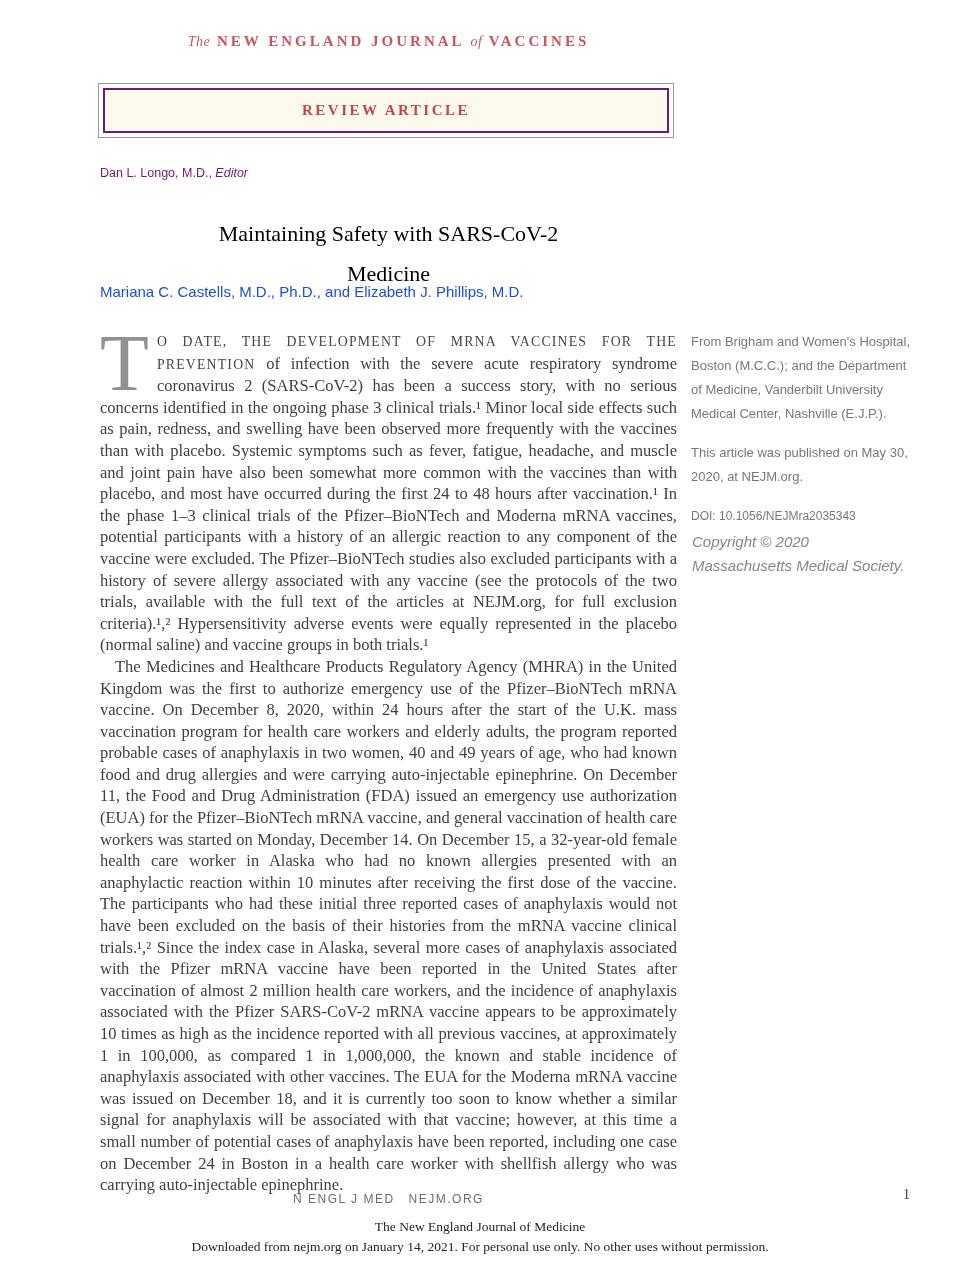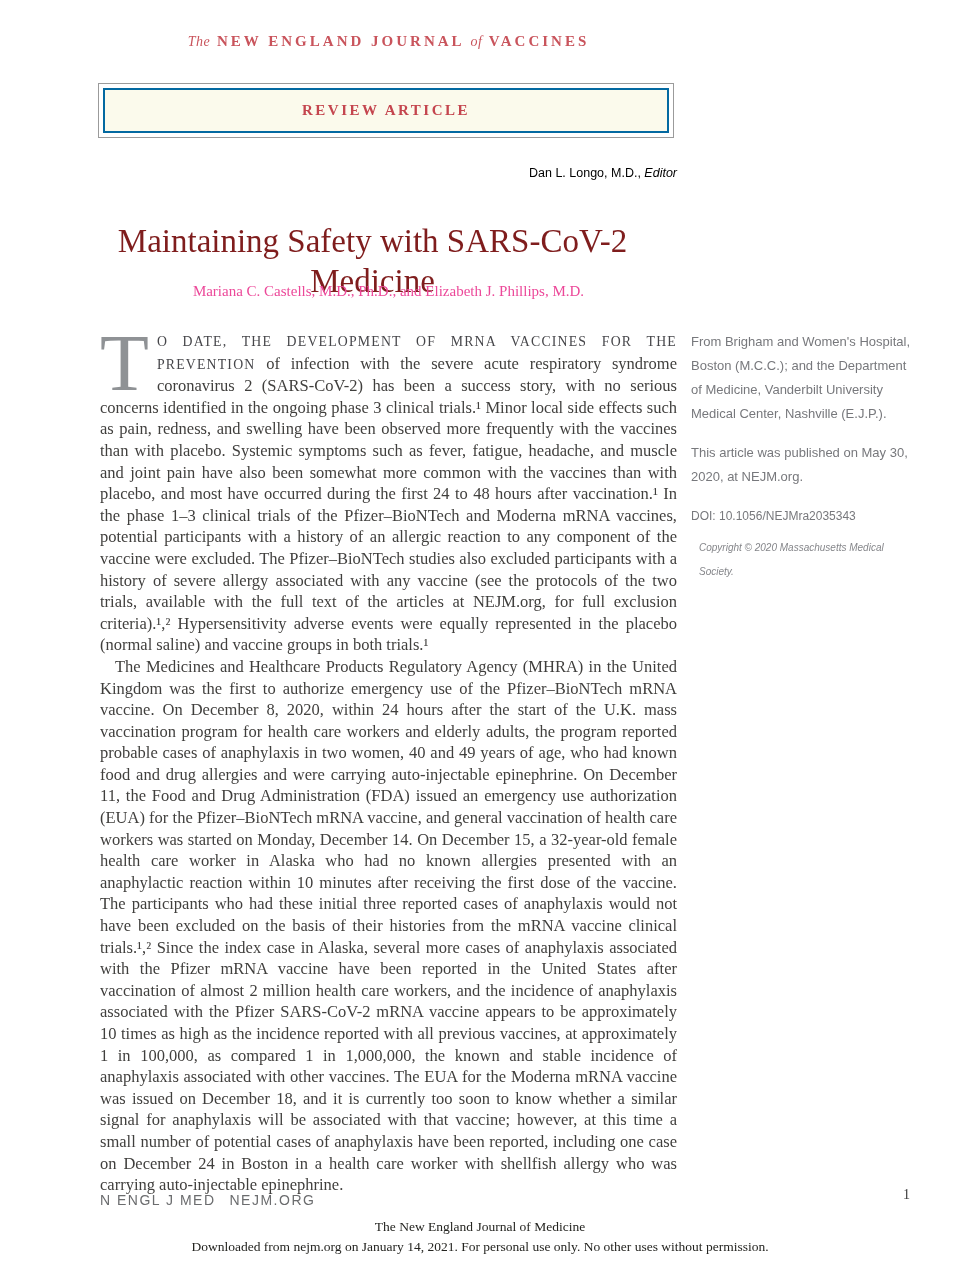--- a/index.html
+++ b/index.html
@@ -9,60 +9,60 @@
   }
   
   .masthead{
     position:absolute;left:100px;top:33px;width:577px;text-align:center;
     color:#c9545c;font-size:15px;letter-spacing:3px;font-weight:bold;white-space:nowrap;
   }
   .masthead .lc{font-style:italic;font-weight:normal;letter-spacing:0.5px;font-size:14px;font-family:Liberation Serif, serif;}
   
   .review-box{
     position:absolute;left:103px;top:88px;width:562px;height:41px;
-    background:#fbfaec;border:2px solid #0369a1;
+    background:#fbfaec;border:2px solid #701a75;
     outline:1px solid #9b9b9b;outline-offset:4px;
     display:flex;align-items:center;justify-content:center;
   }
   .review-box .badge{
     color:#c4454e;font-size:15px;letter-spacing:2.5px;font-weight:bold;
   }
   
   .editor-line{
-    position:absolute;left:100px;top:166px;width:577px;text-align:right;
-    font-family:"Liberation Sans", sans-serif;font-size:12.5px;color:#000000;
+    position:absolute;left:100px;top:166px;width:577px;text-align:left;
+    font-family:"Liberation Sans", sans-serif;font-size:12.5px;color:#701a75;
   }
   .editor-line .it{font-style:italic;}
   .title{
-    position:absolute;left:84px;top:199px;width:577px;text-align:center;
-    font-size:33px;line-height:40px;color:#7f1d1d;font-weight:normal;
+    position:absolute;left:100px;top:199px;width:577px;text-align:center;
+    font-size:22px;line-height:40px;color:#000000;font-weight:normal;
   }
   .authors{
-    position:absolute;left:100px;top:283px;width:577px;text-align:center;
-    font-family:Liberation Serif, serif;font-size:15px;color:#ec4899;
+    position:absolute;left:100px;top:283px;width:577px;text-align:left;
+    font-family:Liberation Sans, sans-serif;font-size:15px;color:#1d4ed8;
   }
   
   .content{position:absolute;left:100px;top:330px;width:812px;display:flex;}
   .maincol{width:577px;flex:0 0 577px;}
   .sidecol{width:221px;flex:0 0 221px;margin-left:14px;
     font-family:"Liberation Sans", sans-serif;font-size:13px;line-height:24px;color:#77787c;}
   .maincol p{margin:0;font-size:16.5px;line-height:21.6px;text-align:justify;}
   .dropcap{
     float:left;font-size:80px;line-height:62px;height:62px;color:#8f9295;
     padding-right:8px;margin-top:2px;
   }
   .lead{font-size:13.8px;letter-spacing:1.2px;color:#46464a;}
   .para2{text-indent:15px;}
   .sidecol .sb{margin:0 0 15px 0;}
   .sidecol .doi{margin:4px 0 2px 0;font-size:12px;}
-  .sidecol .cpy{margin:8px;font-size:10px;font-style:italic;color:#85868a;}
+  .sidecol .cpy{margin:1px;font-size:15px;font-style:italic;color:#85868a;}
   
   .journal-footer{
-    position:absolute;left:100px;top:1192px;width:577px;
-    font-family:"Liberation Sans", sans-serif;font-size:14px;letter-spacing:1.5px;color:#6b6c6e;
+    position:absolute;left:100px;top:1192px;width:577px;text-align:center;
+    font-family:"Liberation Sans", sans-serif;font-size:12px;letter-spacing:1.5px;color:#6b6c6e;
   }
   .journal-footer .gap{display:inline-block;width:14px;}
   .page-number{
     position:absolute;top:1187px;left:880px;width:30px;text-align:right;
     font-size:14px;color:#3a3a3a;
   }
   .bottom-block{
     position:absolute;left:0;top:1217px;width:960px;text-align:center;
     font-size:13.5px;line-height:20px;color:#242420;
   }

